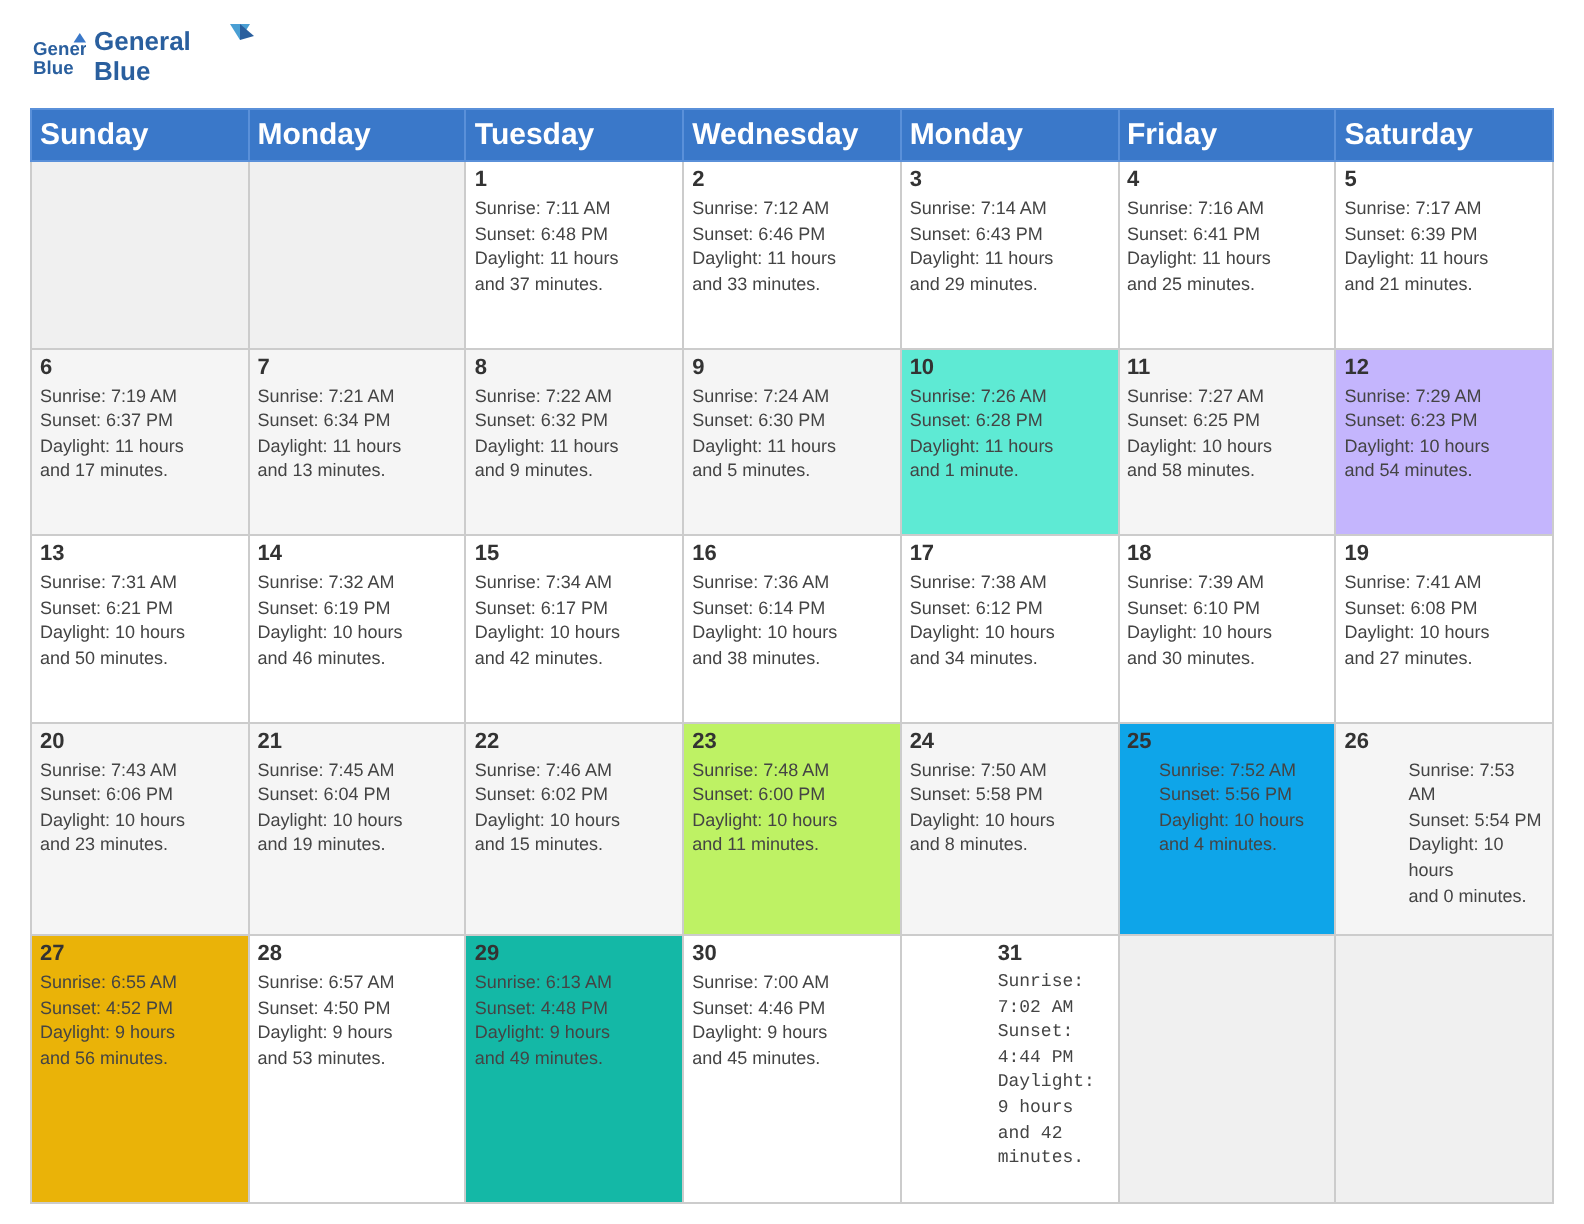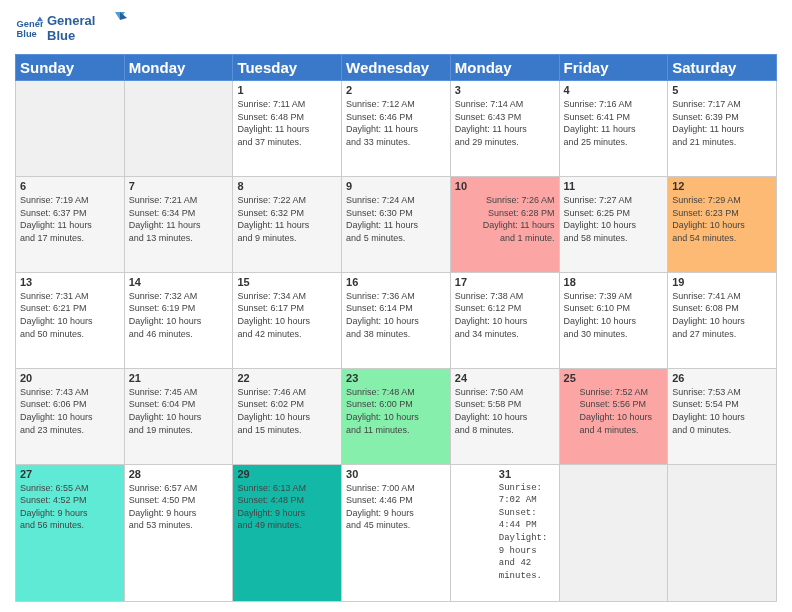--- a/index.html
+++ b/index.html
@@ -192,35 +192,35 @@
 Daylight: 11 hours
 and 9 minutes.</div>
           </td>
           <td style="background: rgb(245, 245, 245);">
             <span class="day-number">9</span>
             <div class="day-info" style="white-space: pre-line;">Sunrise: 7:24 AM
 Sunset: 6:30 PM
 Daylight: 11 hours
 and 5 minutes.</div>
           </td>
-          <td style="background: #fca5a5;">
+          <td style="background: #5eead4;">
             <span class="day-number">10</span>
-            <div class="day-info" style="white-space: pre-line; text-align: right;">Sunrise: 7:26 AM
+            <div class="day-info" style="white-space: pre-line;">Sunrise: 7:26 AM
 Sunset: 6:28 PM
 Daylight: 11 hours
 and 1 minute.</div>
           </td>
           <td style="background: rgb(245, 245, 245);">
             <span class="day-number">11</span>
             <div class="day-info" style="white-space: pre-line;">Sunrise: 7:27 AM
 Sunset: 6:25 PM
 Daylight: 10 hours
 and 58 minutes.</div>
           </td>
-          <td style="background: #fdba74;">
+          <td style="background: #c4b5fd;">
             <span class="day-number">12</span>
             <div class="day-info" style="white-space: pre-line;">Sunrise: 7:29 AM
 Sunset: 6:23 PM
 Daylight: 10 hours
 and 54 minutes.</div>
           </td>
         </tr>
         <tr>
           <td style="background: rgb(255, 255, 255);">
             <span class="day-number">13</span>
@@ -287,51 +287,51 @@
 Daylight: 10 hours
 and 19 minutes.</div>
           </td>
           <td style="background: rgb(245, 245, 245);">
             <span class="day-number">22</span>
             <div class="day-info" style="white-space: pre-line;">Sunrise: 7:46 AM
 Sunset: 6:02 PM
 Daylight: 10 hours
 and 15 minutes.</div>
           </td>
-          <td style="background: #86efac;">
+          <td style="background: #bef264;">
             <span class="day-number">23</span>
             <div class="day-info" style="white-space: pre-line;">Sunrise: 7:48 AM
 Sunset: 6:00 PM
 Daylight: 10 hours
 and 11 minutes.</div>
           </td>
           <td style="background: rgb(245, 245, 245);">
             <span class="day-number">24</span>
             <div class="day-info" style="white-space: pre-line;">Sunrise: 7:50 AM
 Sunset: 5:58 PM
 Daylight: 10 hours
 and 8 minutes.</div>
           </td>
-          <td style="background: #fca5a5;">
+          <td style="background: #0ea5e9;">
             <span class="day-number">25</span>
             <div class="day-info" style="white-space: pre-line; margin-left: 16px;">Sunrise: 7:52 AM
 Sunset: 5:56 PM
 Daylight: 10 hours
 and 4 minutes.</div>
           </td>
           <td style="background: rgb(245, 245, 245);">
             <span class="day-number">26</span>
-            <div class="day-info" style="white-space: pre-line;">Sunrise: 7:53 AM
+            <div class="day-info" style="white-space: pre-line; margin-left: 32px;">Sunrise: 7:53 AM
 Sunset: 5:54 PM
 Daylight: 10 hours
 and 0 minutes.</div>
           </td>
         </tr>
         <tr>
-          <td style="background: #5eead4;">
+          <td style="background: #eab308;">
             <span class="day-number">27</span>
             <div class="day-info" style="white-space: pre-line;">Sunrise: 6:55 AM
 Sunset: 4:52 PM
 Daylight: 9 hours
 and 56 minutes.</div>
           </td>
           <td style="background: rgb(255, 255, 255); margin-top: 48px;">
             <span class="day-number">28</span>
             <div class="day-info" style="white-space: pre-line;">Sunrise: 6:57 AM
 Sunset: 4:50 PM

